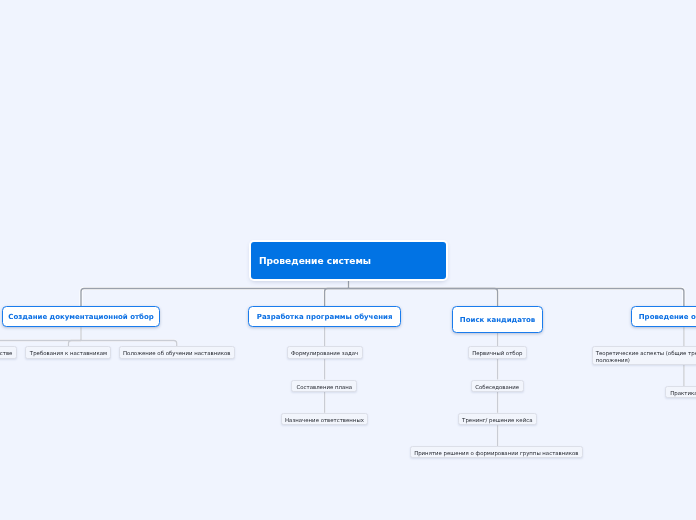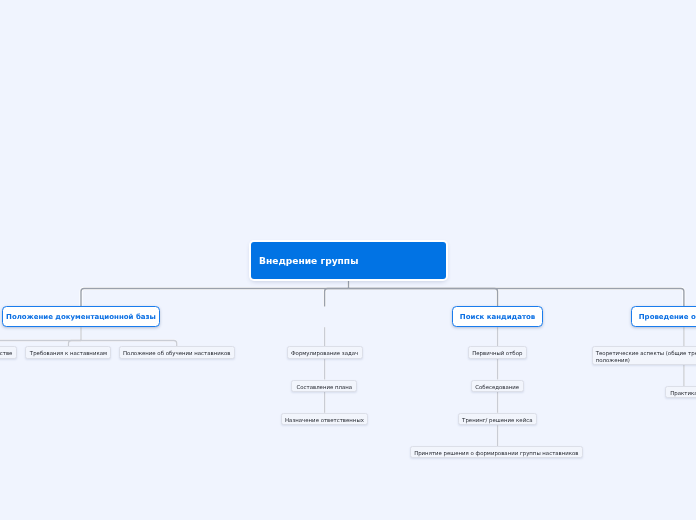--- a/index.html
+++ b/index.html
@@ -79,59 +79,64 @@
         <path d="M497.55 358.59999999999997V379.5" fill="none" stroke="#c9ccd4" stroke-width="1.3"></path>
         <path d="M497.55 391.9V412.8" fill="none" stroke="#c9ccd4" stroke-width="1.3"></path>
         <path d="M497.55 425.2V446" fill="none" stroke="#c9ccd4" stroke-width="1.3"></path>
         <path d="M348.5 288.5H680.9000000000001Q683.9000000000001 288.5 683.9000000000001 291.5V306.4" fill="none" stroke="#9aa0ab" stroke-width="1.4"></path>
         <path d="M683.9000000000001 327.2V346.4" fill="none" stroke="#c9ccd4" stroke-width="1.3"></path>
         <path d="M683.9000000000001 365V386.1" fill="none" stroke="#c9ccd4" stroke-width="1.3"></path>
       </g>
     </svg>
 <div class="node root" style="left: 251px; top: 242px; width: 195px; height: 37px;">
       <span class="lbl">
-        <i class="ln">Внедрение группы</i>
+        <i class="ln">Проведение системы</i>
       </span>
     </div>
     <div class="node lvl1" style="left: 2px; top: 306.4px; width: 158px; height: 20.8px;">
       <span class="lbl">
-        <i class="ln">Положение документационной базы</i>
+        <i class="ln">Создание документационной отбор</i>
       </span>
     </div>
     <div class="node lvl2" style="left: -76.9px; top: 346.2px; width: 93.8px; height: 12.4px;">
       <span class="lbl">
         <i class="ln">Положение о наставничестве</i>
       </span>
     </div>
     <div class="node lvl2" style="left: 25.4px; top: 346.2px; width: 86.1px; height: 12.4px;">
       <span class="lbl">
         <i class="ln">Требования к наставникам</i>
       </span>
     </div>
     <div class="node lvl2" style="left: 118.6px; top: 346.2px; width: 116.3px; height: 12.4px;">
       <span class="lbl">
         <i class="ln">Положение об обучении наставников</i>
       </span>
     </div>
+    <div class="node lvl1" style="left: 248.2px; top: 306.4px; width: 152.8px; height: 20.8px;">
+      <span class="lbl">
+        <i class="ln">Разработка программы обучения</i>
+      </span>
+    </div>
     <div class="node lvl2" style="left: 286.5px; top: 346.2px; width: 76.1px; height: 12.4px;">
       <span class="lbl">
         <i class="ln">Формулирование задач</i>
       </span>
     </div>
     <div class="node lvl2" style="left: 291.1px; top: 379.5px; width: 66.4px; height: 12.4px;">
       <span class="lbl">
         <i class="ln">Составление плана</i>
       </span>
     </div>
     <div class="node lvl2" style="left: 280.6px; top: 412.8px; width: 87.7px; height: 12.4px;">
       <span class="lbl">
         <i class="ln">Назначение ответственных</i>
       </span>
     </div>
-    <div class="node lvl1" style="left: 452.1px; top: 306.4px; width: 90.9px; height: 21px; align-items: center;">
+    <div class="node lvl1" style="left: 452.1px; top: 306.4px; width: 90.9px; height: 27px; align-items: center;">
       <span class="lbl">
         <i class="ln">Поиск кандидатов</i>
       </span>
     </div>
     <div class="node lvl2" style="left: 467.8px; top: 346.2px; width: 59px; height: 12.4px;">
       <span class="lbl">
         <i class="ln">Первичный отбор</i>
       </span>
     </div>
     <div class="node lvl2" style="left: 470.9px; top: 379.5px; width: 52.7px; height: 12.4px;">

